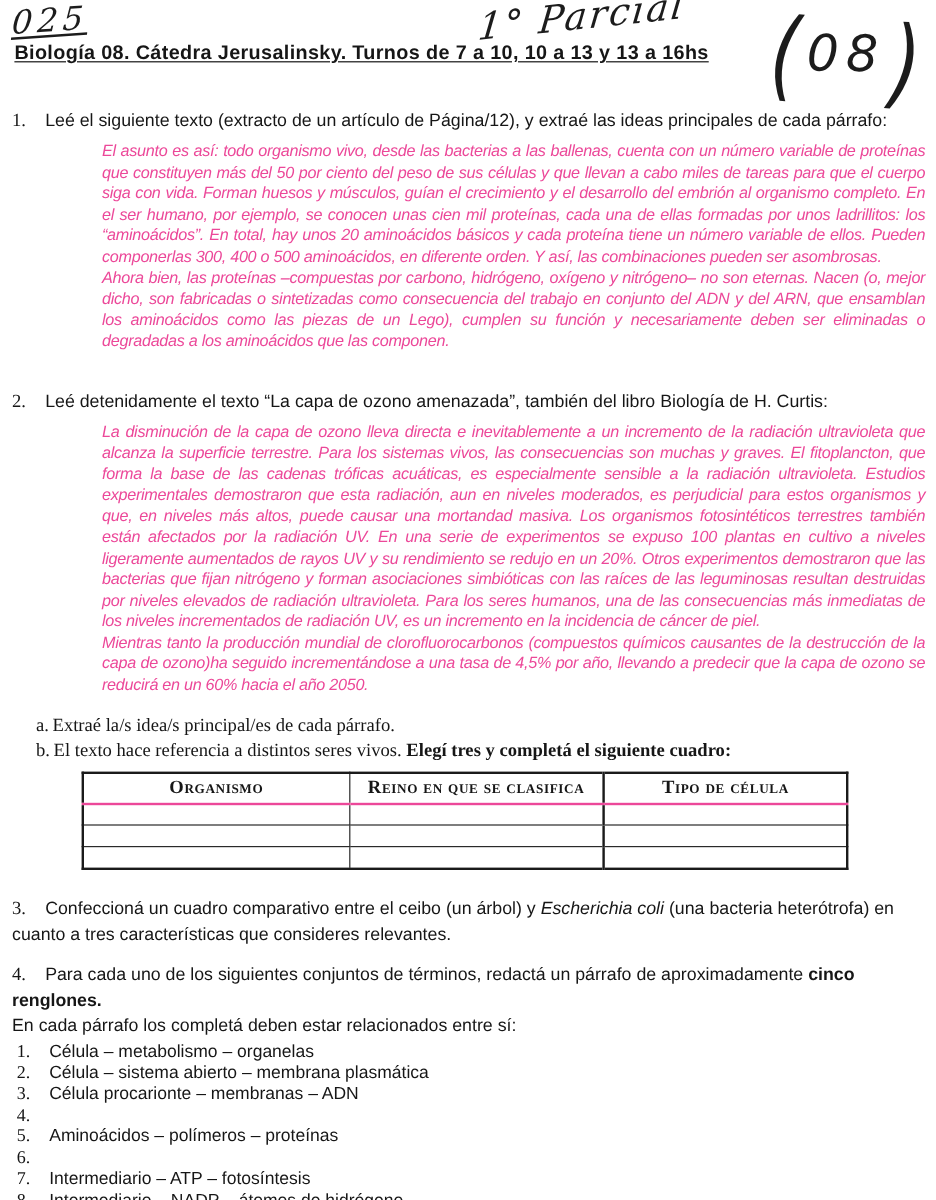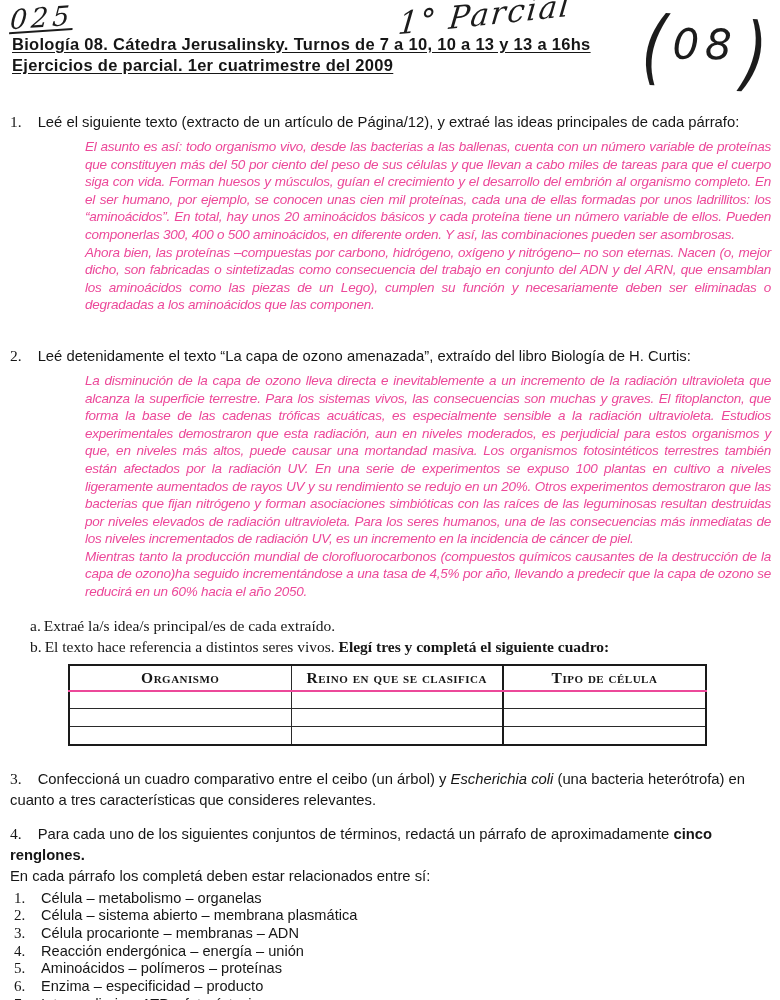--- a/index.html
+++ b/index.html
@@ -58,39 +58,38 @@
 <div class="hw hw-pagenum">025</div>
 <div class="hw hw-exam">1° Parcial</div>
 <div class="hw hw-circle">
   <span class="paren">(</span>
   <span class="code">08</span>
   <span class="paren">)</span>
 </div>
 
 <div class="header">
   <div class="hline">Biología 08. Cátedra Jerusalinsky. Turnos de 7 a 10, 10 a 13 y 13 a 16hs</div>
-  <div class="hline">Ejercicios de parcial. 1er cuatrimestre del 2009</div>
 </div>
 
 <p class="q q1"><span class="qnum">1.</span><span>Leé el siguiente texto (extracto de un artículo de Página/12), y extraé las ideas principales de cada párrafo:</span></p>
 
 <div class="quote">
   <p>El asunto es así: todo organismo vivo, desde las bacterias a las ballenas, cuenta con un número variable de proteínas que constituyen más del 50 por ciento del peso de sus células y que llevan a cabo miles de tareas para que el cuerpo siga con vida. Forman huesos y músculos, guían el crecimiento y el desarrollo del embrión al organismo completo. En el ser humano, por ejemplo, se conocen unas cien mil proteínas, cada una de ellas formadas por unos ladrillitos: los “aminoácidos”. En total, hay unos 20 aminoácidos básicos y cada proteína tiene un número variable de ellos. Pueden componerlas 300, 400 o 500 aminoácidos, en diferente orden. Y así, las combinaciones pueden ser asombrosas.</p>
   <p>Ahora bien, las proteínas –compuestas por carbono, hidrógeno, oxígeno y nitrógeno– no son eternas. Nacen (o, mejor dicho, son fabricadas o sintetizadas como consecuencia del trabajo en conjunto del ADN y del ARN, que ensamblan los aminoácidos como las piezas de un Lego), cumplen su función y necesariamente deben ser eliminadas o degradadas a los aminoácidos que las componen.</p>
 </div>
 
-<p class="q q2"><span class="qnum">2.</span><span>Leé detenidamente el texto “La capa de ozono amenazada”, extraído del libro Biología de H. Curtis:</span></p>
+<p class="q q2"><span class="qnum">2.</span><span>Leé detenidamente el texto “La capa de ozono amenazada”, también del libro Biología de H. Curtis:</span></p>
 
 <div class="quote">
   <p>La disminución de la capa de ozono lleva directa e inevitablemente a un incremento de la radiación ultravioleta que alcanza la superficie terrestre. Para los sistemas vivos, las consecuencias son muchas y graves. El fitoplancton, que forma la base de las cadenas tróficas acuáticas, es especialmente sensible a la radiación ultravioleta. Estudios experimentales demostraron que esta radiación, aun en niveles moderados, es perjudicial para estos organismos y que, en niveles más altos, puede causar una mortandad masiva. Los organismos fotosintéticos terrestres también están afectados por la radiación UV. En una serie de experimentos se expuso 100 plantas en cultivo a niveles ligeramente aumentados de rayos UV y su rendimiento se redujo en un 20%. Otros experimentos demostraron que las bacterias que fijan nitrógeno y forman asociaciones simbióticas con las raíces de las leguminosas resultan destruidas por niveles elevados de radiación ultravioleta. Para los seres humanos, una de las consecuencias más inmediatas de los niveles incrementados de radiación UV, es un incremento en la incidencia de cáncer de piel.</p>
   <p>Mientras tanto la producción mundial de clorofluorocarbonos (compuestos químicos causantes de la destrucción de la capa de ozono)ha seguido incrementándose a una tasa de 4,5% por año, llevando a predecir que la capa de ozono se reducirá en un 60% hacia el año 2050.</p>
 </div>
 
 <div class="subitems">
-  <div><span class="lbl">a.</span><span>Extraé la/s idea/s principal/es de cada extraído.</span></div>
+  <div><span class="lbl">a.</span><span>Extraé la/s idea/s principal/es de cada párrafo.</span></div>
   <div><span class="lbl">b.</span><span>El texto hace referencia a distintos seres vivos. </span><span class="bold">Elegí tres y completá el siguiente cuadro:</span></div>
 </div>
 
 <table class="fill-table">
   <colgroup>
       <col class="c1">
       <col class="c2">
       <col class="c3">
     </colgroup>
   <thead>
@@ -131,29 +130,27 @@
   <div class="term-row">
       <span class="num">2.</span>
       <span>Célula – sistema abierto – membrana plasmática</span>
     </div>
   <div class="term-row">
       <span class="num">3.</span>
       <span>Célula procarionte – membranas – ADN</span>
     </div>
   <div class="term-row">
       <span class="num">4.</span>
-      <span>Reacción endergónica – energía – unión</span>
     </div>
   <div class="term-row">
       <span class="num">5.</span>
       <span>Aminoácidos – polímeros – proteínas</span>
     </div>
   <div class="term-row">
       <span class="num">6.</span>
-      <span>Enzima – especificidad – producto</span>
     </div>
   <div class="term-row">
       <span class="num">7.</span>
       <span>Intermediario – ATP – fotosíntesis</span>
     </div>
   <div class="term-row">
       <span class="num">8.</span>
       <span>Intermediario – NADP – átomos de hidrógeno</span>
     </div>
 

